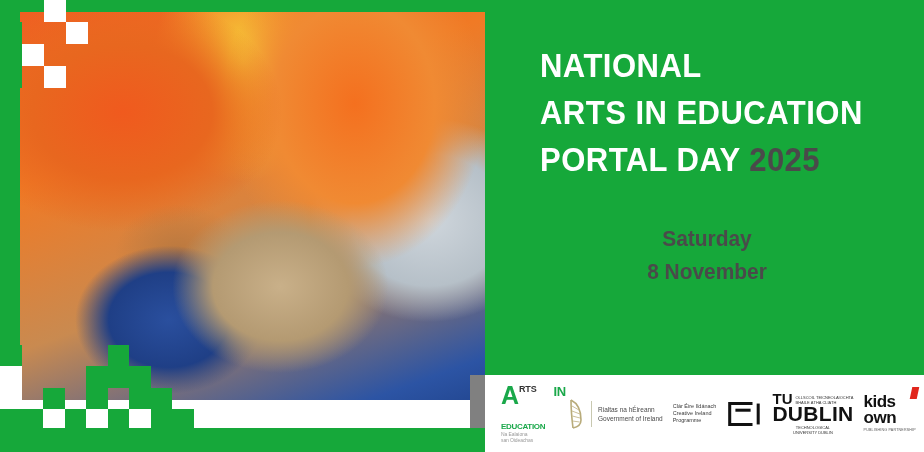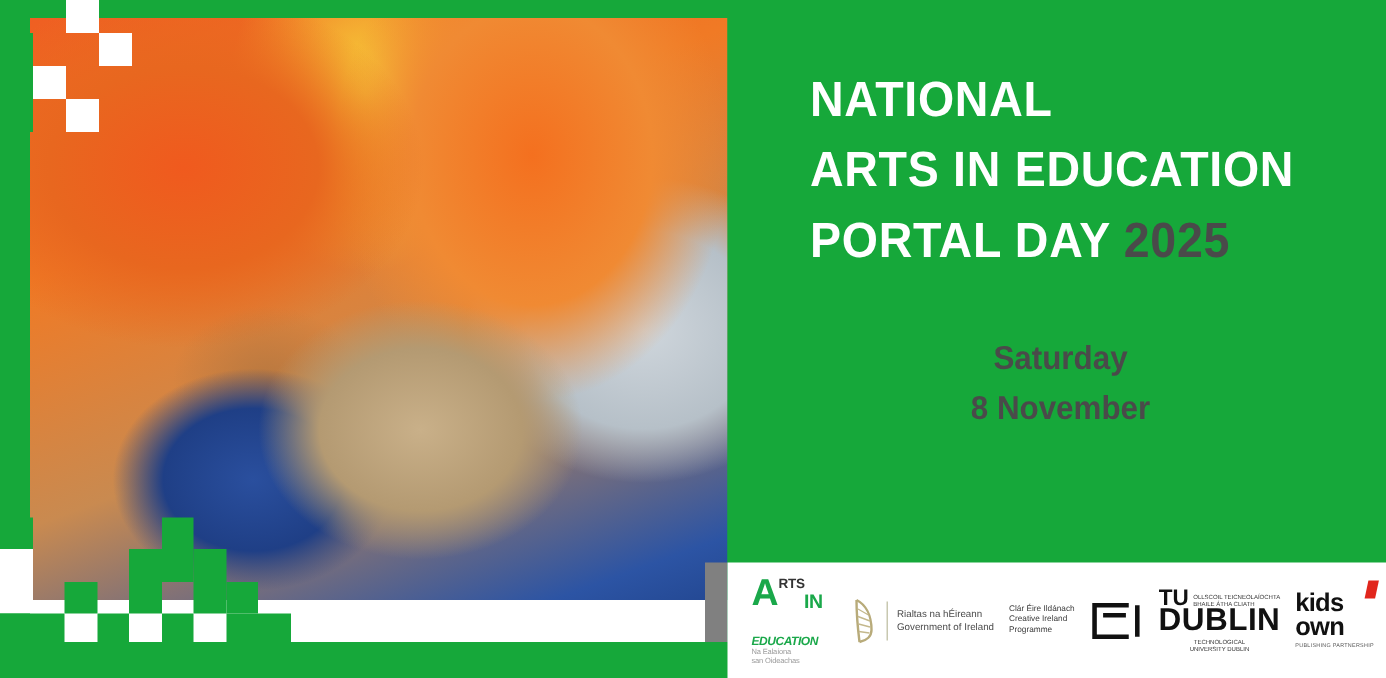--- a/index.html
+++ b/index.html
@@ -109,32 +109,32 @@
   }
   .logo { display: flex; align-items: center; flex: none; }
 
   
   #logo-arts-in-education { flex-direction: column; align-items: flex-start; width: 56px; }
   .aie-row { display: flex; align-items: flex-start; }
   .aie-a {
     font-weight: bold; font-size: 25px; line-height: 22px;
     color: #1aa84a; letter-spacing: -1px;
   }
-  .aie-stack { display: flex; flex-direction: column; margin-left: 1px; margin-top: 1px; }
+  .aie-stack { display: flex; flex-direction: row; margin-left: 1px; margin-top: 1px; }
   .aie-arts {
     font-weight: bold; font-size: 9px; line-height: 9px;
     color: #333; letter-spacing: -0.2px;
   }
   .aie-in {
     font-weight: bold; font-size: 13px; line-height: 13px;
     color: #1aa84a; letter-spacing: -0.3px; padding-left: 17px;
   }
   .aie-education {
     font-weight: bold; font-size: 8px; line-height: 9px;
-    color: #1aa84a; letter-spacing: -0.3px; margin-top: 16px; font-style: italic;
+    color: #1aa84a; letter-spacing: -0.3px; margin-top: 16px;
   }
   .aie-sub {
     font-size: 5px; line-height: 6px; color: #9a9a9a;
     letter-spacing: -0.1px;
   }
 
   
   #logo-gov-ireland { align-items: center; gap: 6px; }
   .harp-box { width: 18px; height: 34px; display: flex; align-items: center; justify-content: center; }
   .gov-divider { width: 1px; height: 26px; background: #c8c8b0; }

